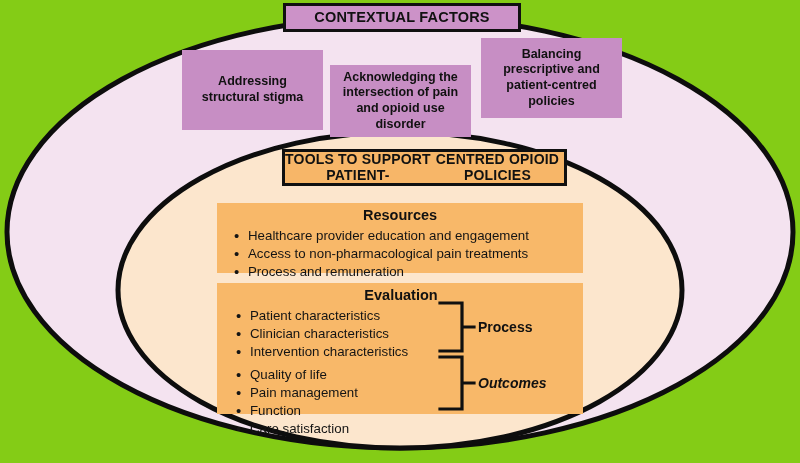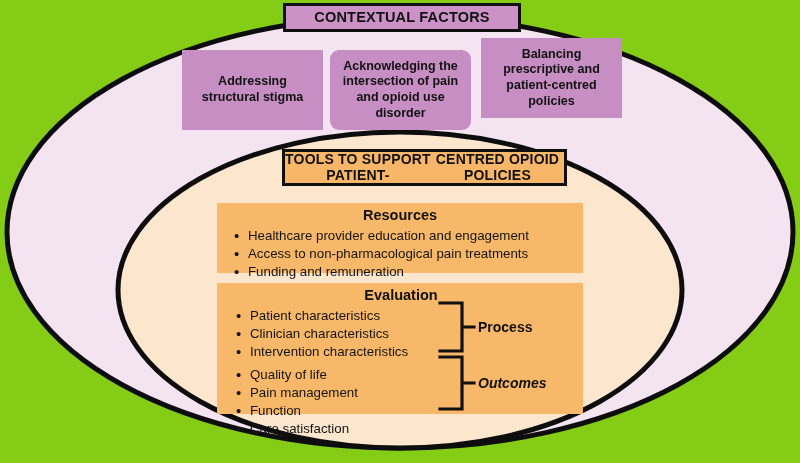--- a/index.html
+++ b/index.html
@@ -110,39 +110,39 @@
   </svg>
 
   <div class="box banner purple" style="left:283px; top:3px; width:238px; height:29px; font-size:14.5px;">
     <span>CONTEXTUAL FACTORS</span>
   </div>
 
   <div class="box factor-box" style="left:182px; top:50px; width:141px; height:80px;">
     <span>Addressing structural stigma</span>
   </div>
 
-  <div class="box factor-box" style="left:330px; top:50px; width:141px; height:80px;border-radius:9px;">
+  <div class="box factor-box" style="left:330px; top:65px; width:141px; height:72px;">
     <span>Acknowledging the intersection of pain and opioid use disorder</span>
   </div>
 
   <div class="box factor-box" style="left:481px; top:38px; width:141px; height:80px;">
     <span>Balancing prescriptive and patient-centred policies</span>
   </div>
 
   <div class="box banner orange" style="left:282px; top:149px; width:285px; height:37px; font-size:14px; flex-direction:row;">
     <span>TOOLS TO SUPPORT PATIENT-</span>
     <span>CENTRED OPIOID POLICIES</span>
   </div>
 
   <div class="box panel" style="left:217px; top:203px; width:366px; height:70px; padding:5px 0 0 0;">
     <div class="panel-title">Resources</div>
     <ul class="bullets" style="margin-top:3px; padding-left:14px;">
       <li><span>Healthcare provider education and engagement</span></li>
       <li><span>Access to non-pharmacological pain treatments</span></li>
-      <li><span>Funding and remuneration</span></li>
+      <li><span>Process and remuneration</span></li>
     </ul>
   </div>
 
   <div class="box panel" style="left:217px; top:283px; width:366px; height:131px; padding:5px 0 0 2px;">
     <div class="panel-title">Evaluation</div>
 
     <ul class="bullets" style="margin-top:3px; padding-left:14px;">
       <li><span>Patient characteristics</span></li>
       <li><span>Clinician characteristics</span></li>
       <li><span>Intervention characteristics</span></li>

